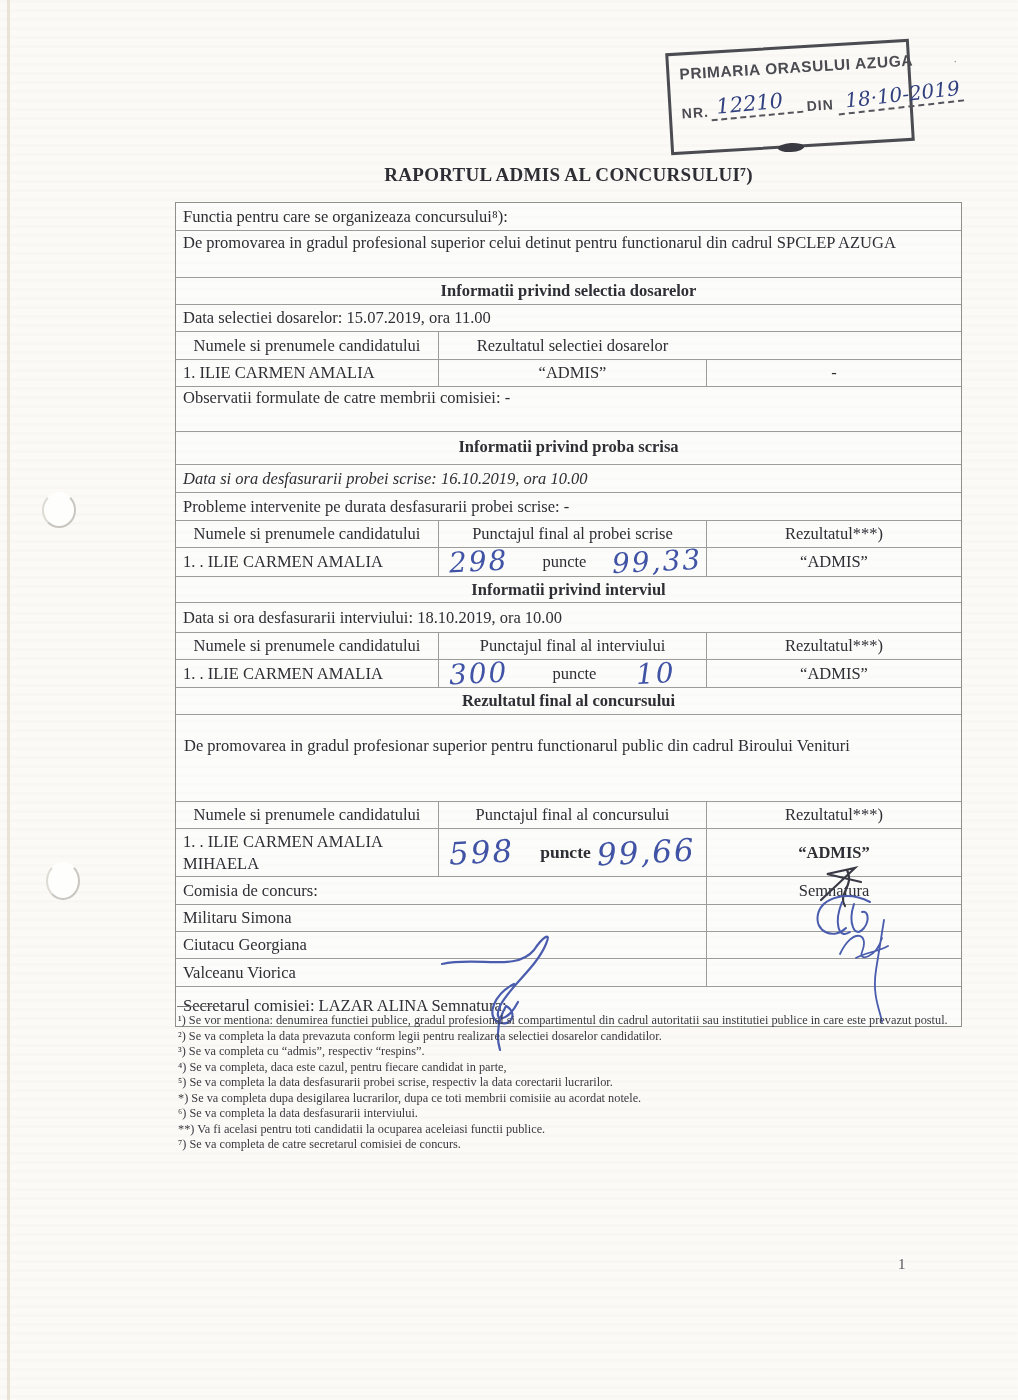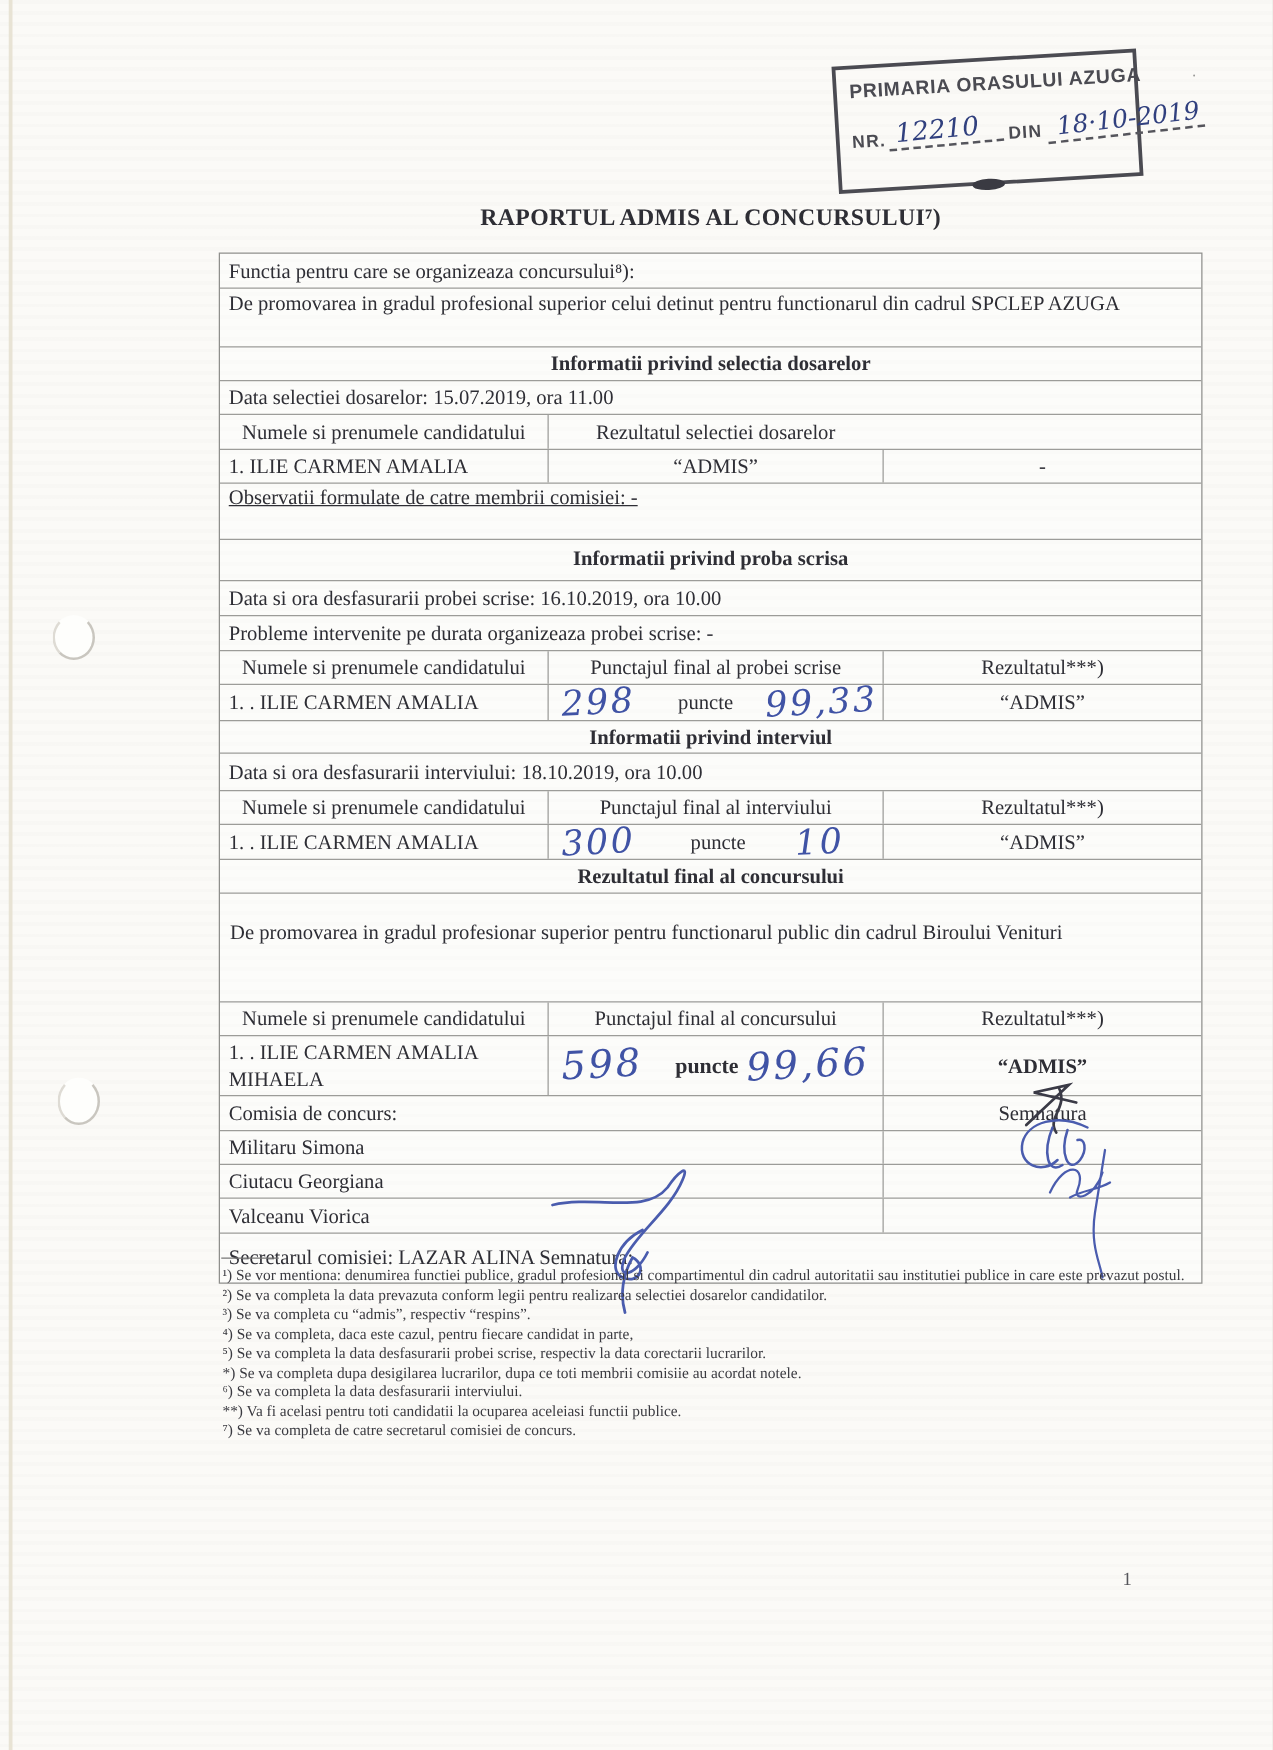--- a/index.html
+++ b/index.html
@@ -99,30 +99,30 @@
       </div>
     <div class="row cols" style="height:28px;">
       <div class="c1 hdrc">Numele si prenumele candidatului</div>
       <div class="c2">Rezultatul selectiei dosarelor</div>
     </div>
     <div class="row cols" style="height:27px;">
       <div class="c1">1. ILIE CARMEN AMALIA</div>
       <div class="c2">“ADMIS”</div>
       <div class="c3">-</div>
     </div>
-    <div class="row" style="height:45px;align-items:flex-start;text-decoration:underline;">
+    <div class="row" style="height:45px;align-items:flex-start;">
         <span class="pad">Observatii formulate de catre membrii comisiei: -</span>
       </div>
 
     <div class="row sec-hdr" style="height:33px;align-items:flex-start;padding-top:5px;">Informatii privind proba scrisa</div>
+    <div class="row" style="height:28px;font-style:italic;">
+        <span class="pad">Data si ora desfasurarii probei scrise: 16.10.2019, ora 10.00</span>
+      </div>
     <div class="row" style="height:28px;">
-        <span class="pad">Data si ora desfasurarii probei scrise: 16.10.2019, ora 10.00</span>
-      </div>
-    <div class="row" style="height:28px;">
-        <span class="pad">Probleme intervenite pe durata organizeaza probei scrise: -</span>
+        <span class="pad">Probleme intervenite pe durata desfasurarii probei scrise: -</span>
       </div>
     <div class="row cols" style="height:27px;">
       <div class="c1 hdrc">Numele si prenumele candidatului</div>
       <div class="c2">Punctajul final al probei scrise</div>
       <div class="c3">Rezultatul***)</div>
     </div>
     <div class="row cols" style="height:29px;">
       <div class="c1">1. . ILIE CARMEN AMALIA</div>
       <div class="c2 score-cell">
         <span class="hw-num">298</span>

